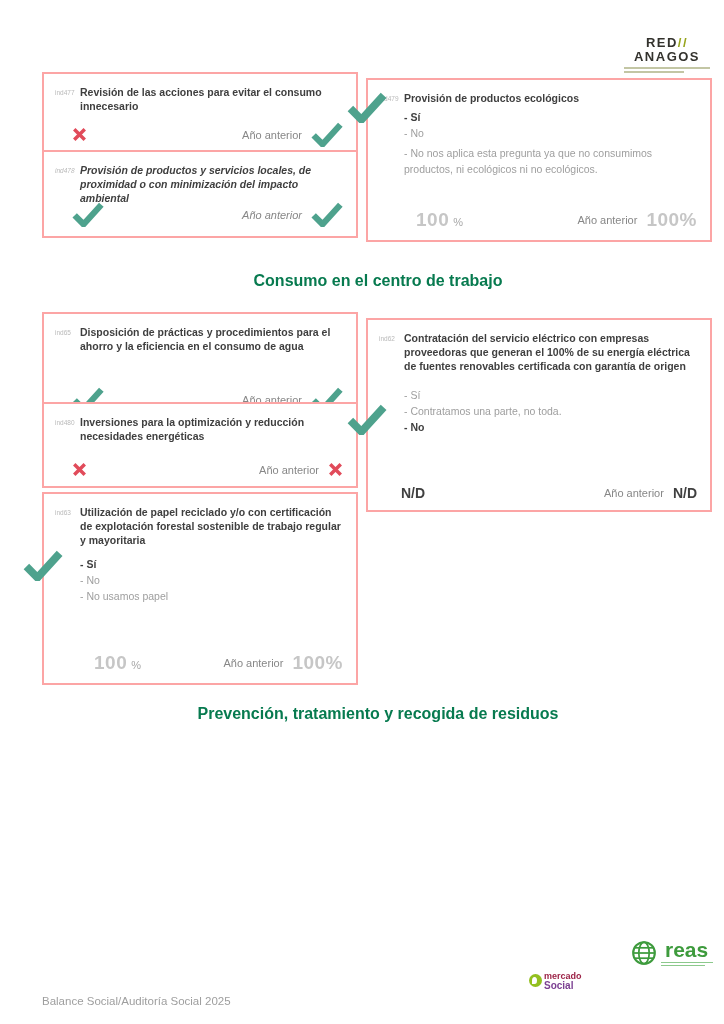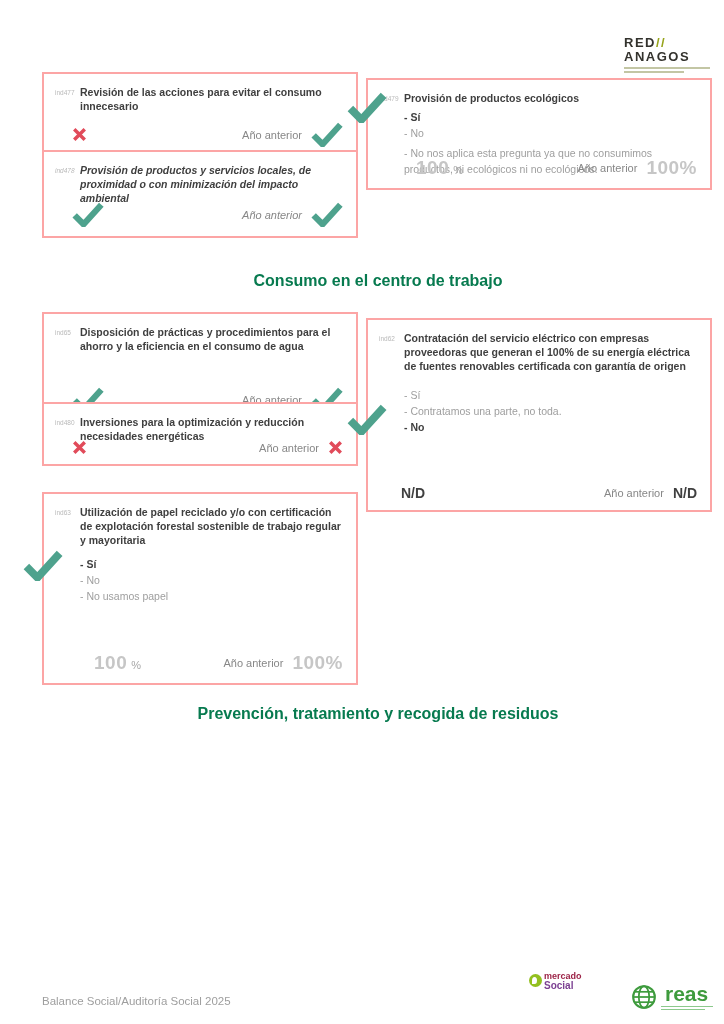--- a/index.html
+++ b/index.html
@@ -2,21 +2,21 @@
 <html><head>
 <meta charset="utf-8">
 <style>
   * { margin:0; padding:0; box-sizing:border-box; }
   html,body { background:#e9e9e9; }
   #page {
     position:relative; width:724px; height:1024px; background:#ffffff;
     font-family:"Liberation Sans", sans-serif; overflow:hidden; margin:0 auto;
   }
   
-  .brand { position:absolute; top:36px; right:14px; text-align:left; width:86px; }
+  .brand { position:absolute; top:36px; right:14px; text-align:center; width:86px; }
   .brand-line1, .brand-line2 { font-size:13px; font-weight:bold; letter-spacing:1.5px; color:#33322d; line-height:14px; }
   .brand-slashes { color:#97a41c; }
   .brand-tagline { margin-top:3px; }
   .brand-tagline .tg { height:2px; background:#c3c6a4; margin-bottom:2px; }
   .brand-tagline .tg.short { width:70%; }
   
   .card { position:absolute; background:#ffffff; border:2px solid #fca5a5; }
   .card-id { position:absolute; left:11px; top:15px; font-size:6.5px; color:#b9b9b9; }
   .card-body { position:absolute; left:36px; right:14px; top:11px; }
   .card-title { font-size:10.5px; font-weight:bold; color:#3f3f3f; line-height:14px; }
@@ -41,21 +41,21 @@
     font-size:16px; font-weight:bold; color:#077a4f;
   }
   
   .footer-text { position:absolute; left:42px; top:995px; font-size:11.5px; color:#9e9e9e; }
   .mercado { position:absolute; left:529px; top:972px; display:flex; }
   .mercado-circle { width:13px; height:13px; border-radius:50%; background:#93c01f; position:relative; margin-top:2px; }
   .mercado-circle::after { content:""; position:absolute; left:3px; top:3px; width:5px; height:7px; border-radius:50% 50% 50% 0; background:#ffffff; }
   .mercado-words { margin-left:2px; line-height:9px; }
   .mercado-w1 { font-size:9px; font-weight:bold; color:#9c2347; }
   .mercado-w2 { font-size:10px; font-weight:bold; color:#7b3f92; }
-  .reas { position:absolute; left:631px; top:984px; display:flex; align-items:center; }
+  .reas { position:absolute; left:631px; top:940px; display:flex; align-items:center; }
   .reas-name { font-size:21px; font-weight:bold; color:#3e9b3d; line-height:20px; margin-left:4px; }
   .reas-tagline .tg { height:1.5px; background:#8cc98c; margin-top:1.5px; }
   .reas-right { margin-left:4px; }
   svg { display:block; }
 </style>
 </head>
 <body>
 
 <div id="page">
 
@@ -105,21 +105,21 @@
         <span class="prev-label">Año anterior</span>
         <span>
           <svg width="32" height="25" viewBox="0 0 36 28">
               <path d="M3 15 L13 25 L33 3" stroke="#4ea28d" stroke-width="7" fill="none"></path>
             </svg>
         </span>
       </span>
     </div>
   </div>
 
-  <div class="card" style="left:366px; top:78px; width:346px; height:112px;">
+  <div class="card" style="left:366px; top:78px; width:346px; height:164px;">
     <span class="card-id">ind479</span>
     <span class="edge-check" style="top:12px;">
       <svg width="40" height="31" viewBox="0 0 36 28">
           <path d="M3 15 L13 25 L33 3" stroke="#4ea28d" stroke-width="7" fill="none"></path>
         </svg>
     </span>
     <div class="card-body">
       <div class="card-title">Provisión de productos ecológicos</div>
       <div class="opts">
         <div class="opt sel">- Sí</div>
@@ -156,21 +156,21 @@
         <span class="prev-label">Año anterior</span>
         <span>
           <svg width="32" height="25" viewBox="0 0 36 28">
               <path d="M3 15 L13 25 L33 3" stroke="#4ea28d" stroke-width="7" fill="none"></path>
             </svg>
         </span>
       </span>
     </div>
   </div>
 
-  <div class="card" style="left:42px; top:402px; width:316px; height:64px;">
+  <div class="card" style="left:42px; top:402px; width:316px; height:86px;">
     <span class="card-id">ind480</span>
     <div class="card-body">
       <div class="card-title">Inversiones para la optimización y reducción necesidades energéticas</div>
     </div>
     <div class="card-bottom">
       <span>
         <svg width="15" height="15" viewBox="0 0 20 20">
             <path d="M3 3 L17 17 M17 3 L3 17" stroke="#e14b5a" stroke-width="4.6" fill="none"></path>
           </svg>
       </span>

